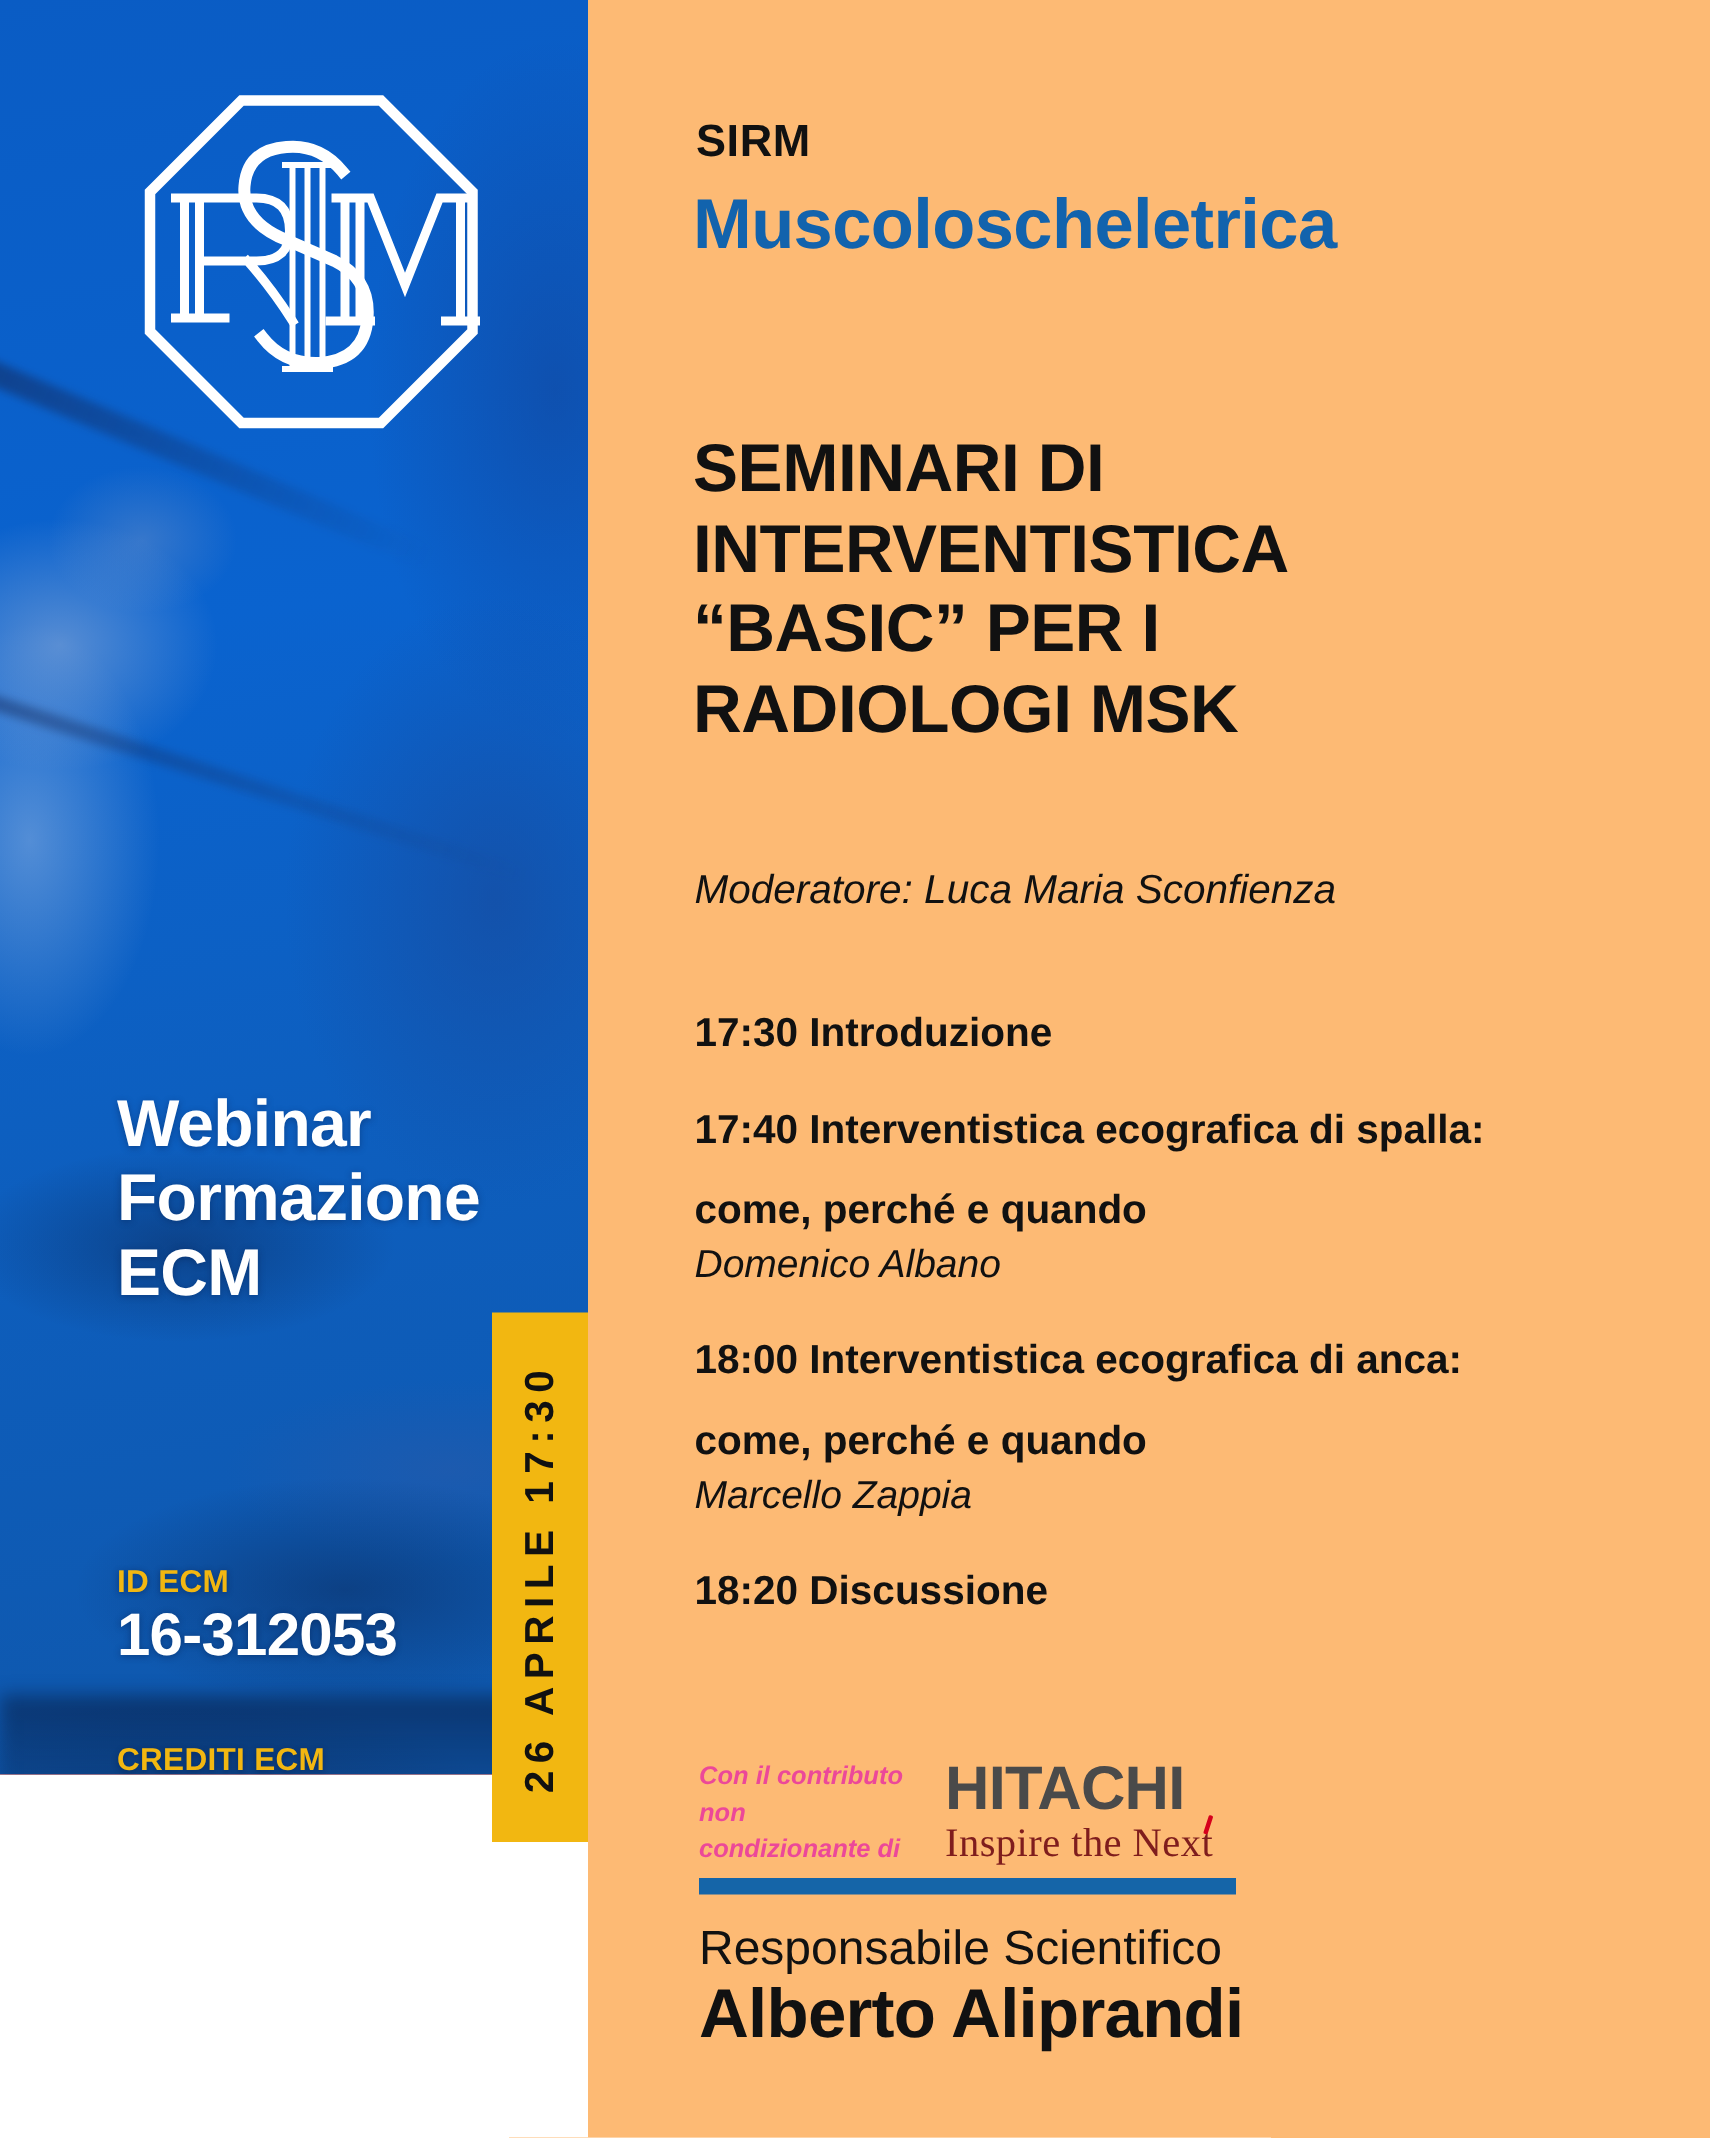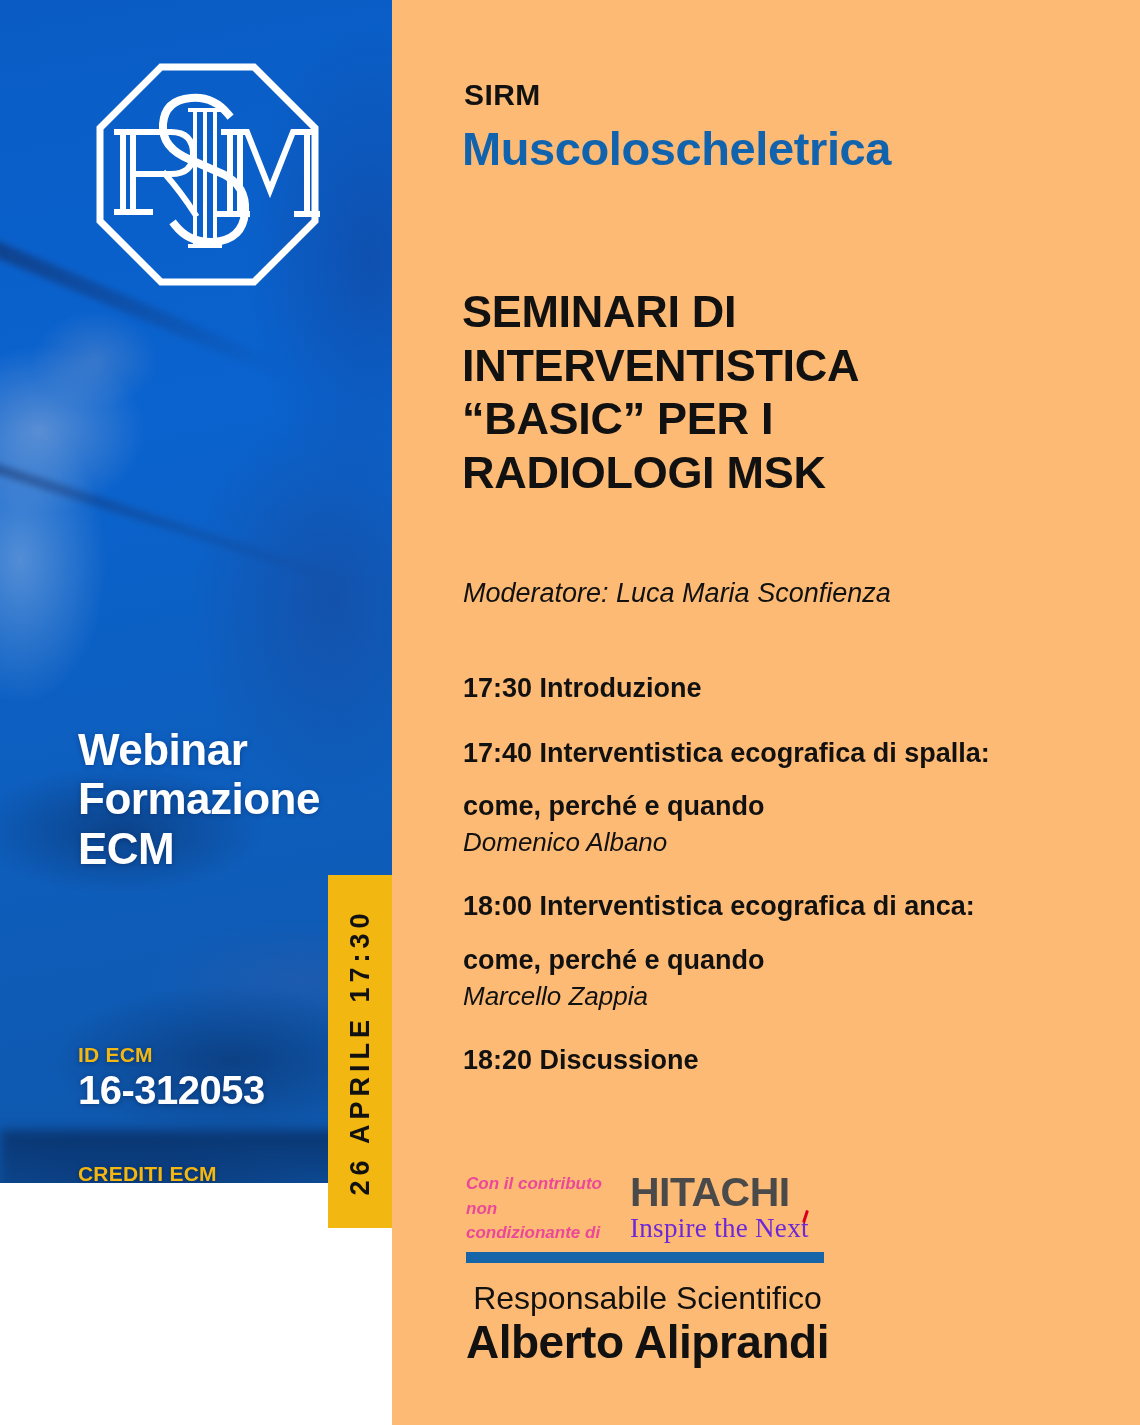--- a/index.html
+++ b/index.html
@@ -144,36 +144,36 @@
     line-height:1.45; width:148px;
   }
   .hitachi{ position:relative; width:210px; }
   .hitachi-word{
     font-family:"Liberation Sans", sans-serif;
     font-size:41px; font-weight:bold; color:#4a4a4a;
     letter-spacing:-0.5px; line-height:.95;
   }
   .hitachi-tag{
     font-family:"Liberation Serif", serif;
-    font-size:27px; color:#6d28d9; letter-spacing:.3px; line-height:1.15;
+    font-size:27px; color:#7f1d1d; letter-spacing:.3px; line-height:1.15;
     margin-top:1px; position:relative; display:inline-block;
   }
   .hitachi-tag .accent{
     position:absolute; right:2px; top:-3px;
     width:3px; height:13px; background:#d6001c;
     transform:rotate(18deg); border-radius:1px;
   }
 
   .divider{
     position:absolute; top:1252px; left:466px; width:358px; height:11px;
     background:#1565a8;
   }
 
   .respons{
-    position:absolute; top:1281px; left:466px;text-align:center;
+    position:absolute; top:1281px; left:466px;
   }
   .respons-label{ font-size:32px; color:#111111; line-height:1.1; }
   .respons-name{
     font-size:46px; font-weight:bold; color:#111111; line-height:1.12;
     letter-spacing:-0.5px; margin-top:1px;
   }
 </style>
 </head>
 <body>
 

